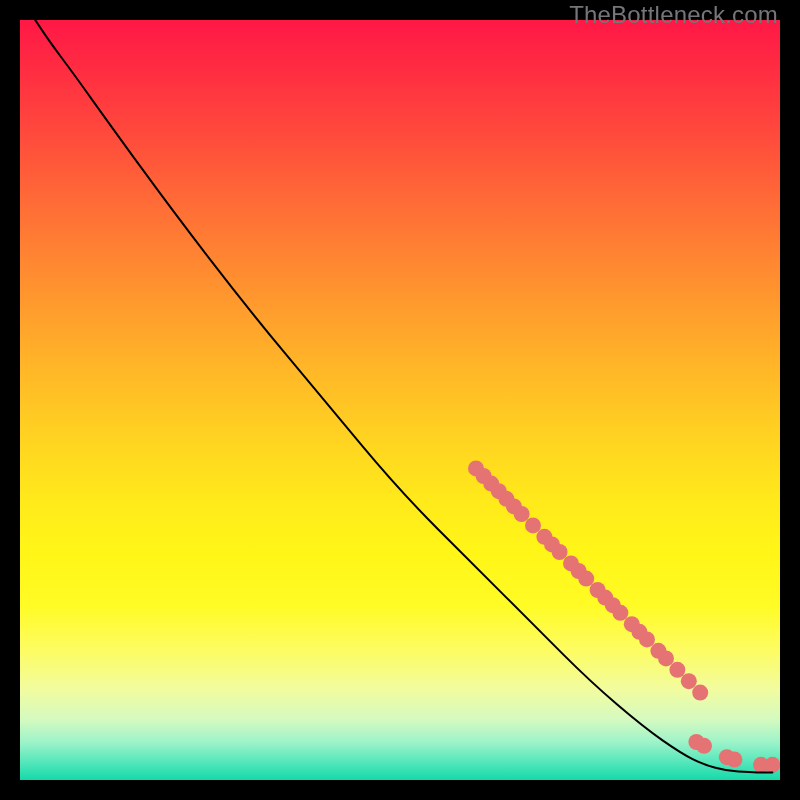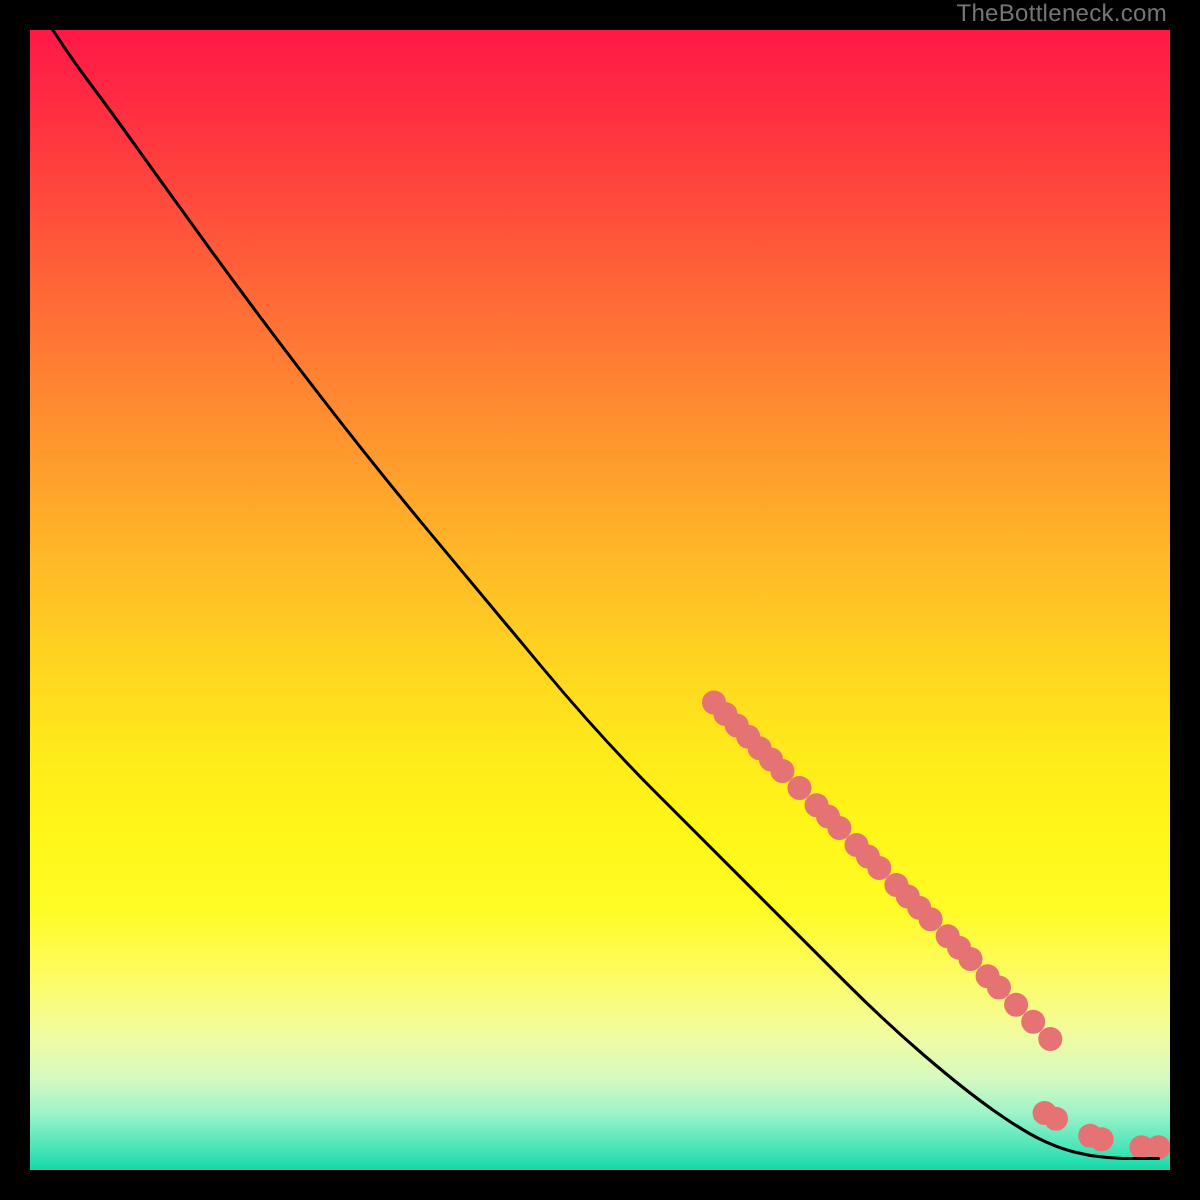--- a/index.html
+++ b/index.html
@@ -41,21 +41,21 @@
       #d5fac0 92%,
       #9ef3c9 95%,
       #4be5b9 98%,
       #15d9a8 100%
     );
   }
   .watermark {
     position: absolute;
     top: 1px;
     right: 22px;
-    font-size: 16px;
+    font-size: 24px;
     font-weight: 400;
     color: #75757a;
     letter-spacing: 0.2px;
     z-index: 5;
   }
   svg.overlay {
     position: absolute;
     left: 0;
     top: 0;
     width: 760px;

